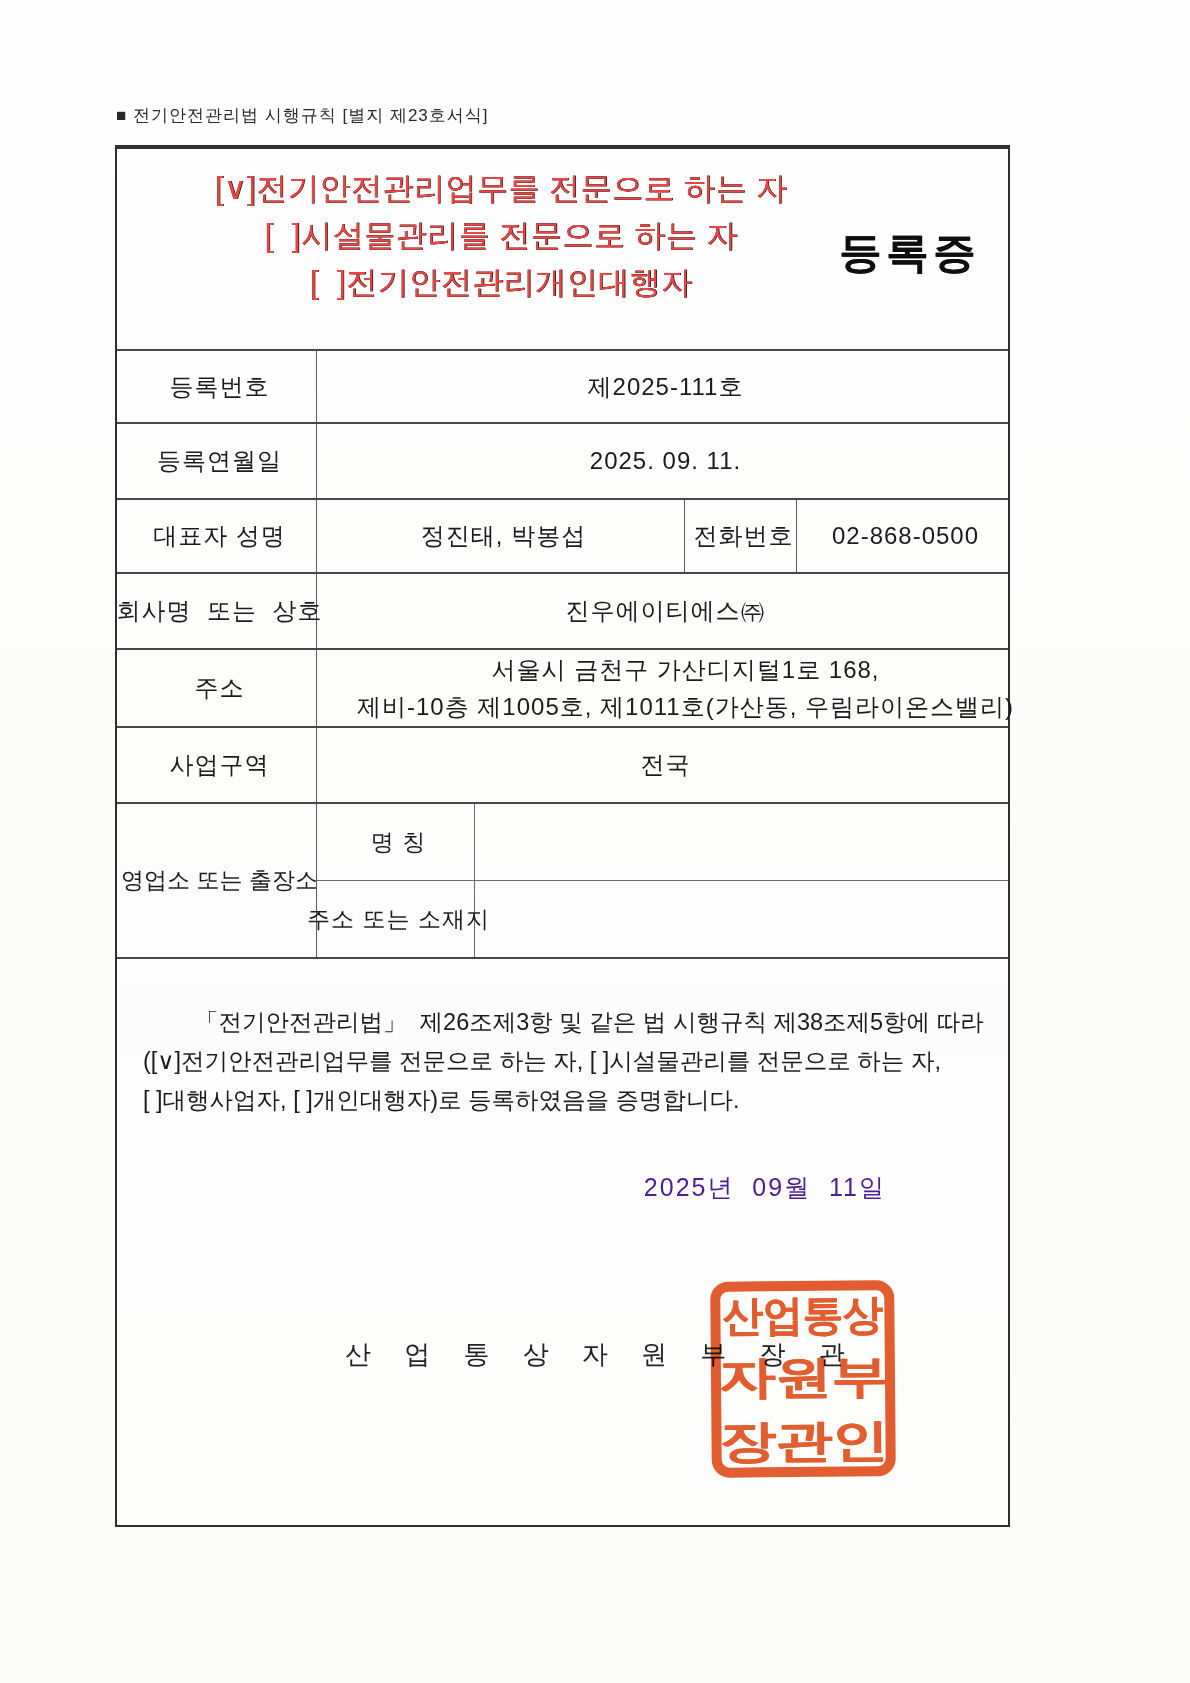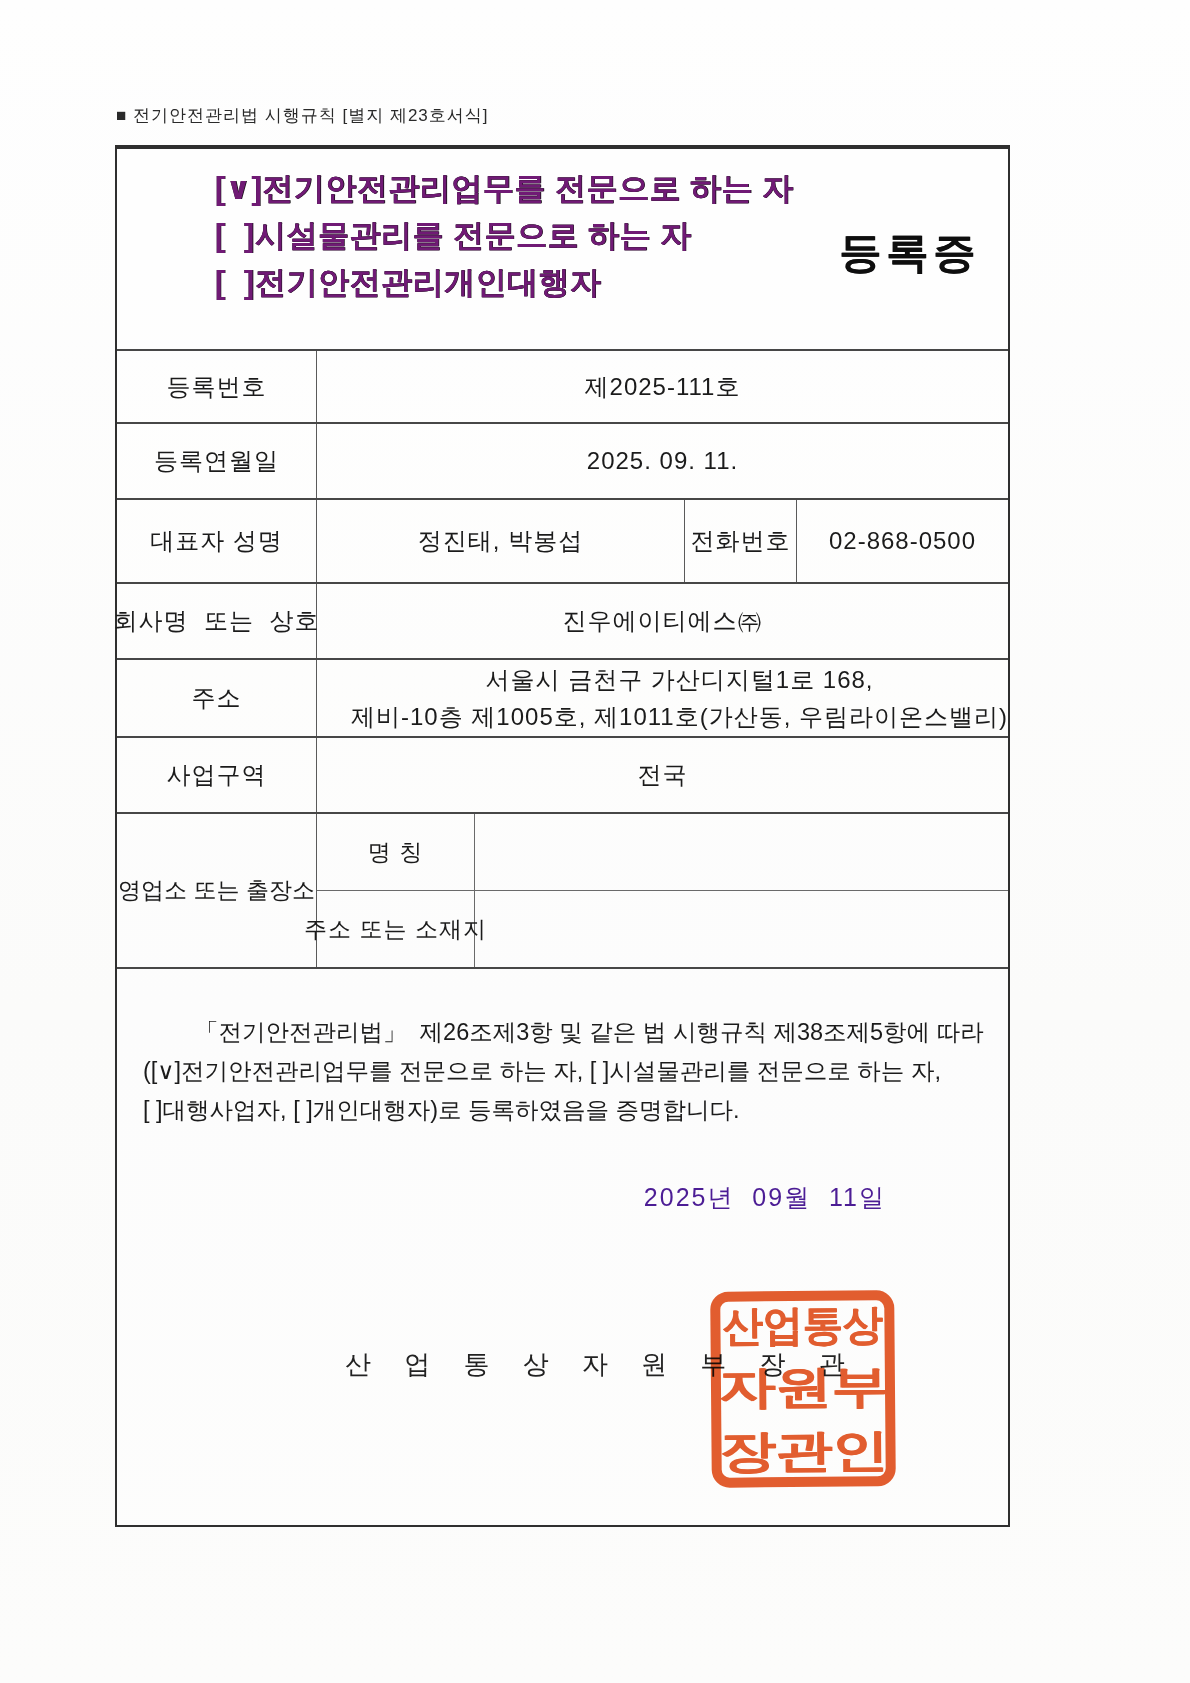--- a/index.html
+++ b/index.html
@@ -45,26 +45,27 @@
     box-sizing: border-box;
     flex: 0 0 auto;
   }
   .options {
     position: absolute;
     left: 98px;
     top: 16px;
   }
   .opt-line {
     font-size: 31px;
-    font-weight: 700;
+    font-weight: 400;
     line-height: 47px;
     white-space: pre;
-    color: #701a75;
+    color: #ef4444;
     text-shadow: 0.6px 0 0 #111, 0 0.4px 0 #111;
     letter-spacing: 0.5px;
+    text-align: center;
   }
   .doc-title {
     position: absolute;
     right: 28px;
     top: 76px;
     font-size: 42px;
     font-weight: 900;
     letter-spacing: 5px;
     color: #0e0e0e;
     text-shadow: 0.8px 0 0 #0e0e0e;
@@ -81,30 +82,31 @@
   .cell {
     box-sizing: border-box;
     display: flex;
     align-items: center;
     justify-content: center;
     font-size: 24px;
     letter-spacing: 1px;
     color: #1b1b1b;
     text-align: center;
     white-space: pre;
+    padding-left: 6px;
   }
   .c-label {
     width: 200px;
     flex: 0 0 auto;
     border-right: 1.5px solid #5a5a5a;
   }
   .c-value { flex: 1; }
   .r1 { height: 73px; }
   .r2 { height: 76px; }
-  .r3 { height: 84px; }
+  .r3 { height: 74px; }
   .r4 { height: 76px; font-family: Liberation Mono, monospace; }
   .r5 { height: 78px; gap: 34px; }
   .r6 { height: 76px; }
   .c-val3 {
     width: 368px;
     flex: 0 0 auto;
     border-right: 1.5px solid #5a5a5a;
   }
   .c-phlabel {
     width: 112px;

